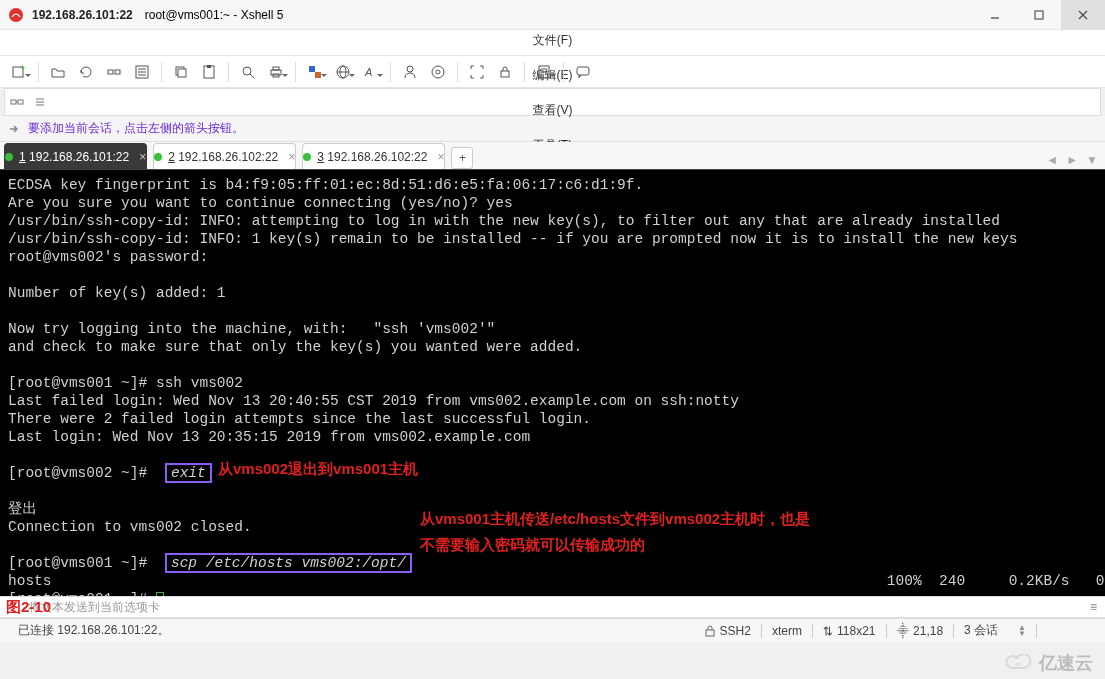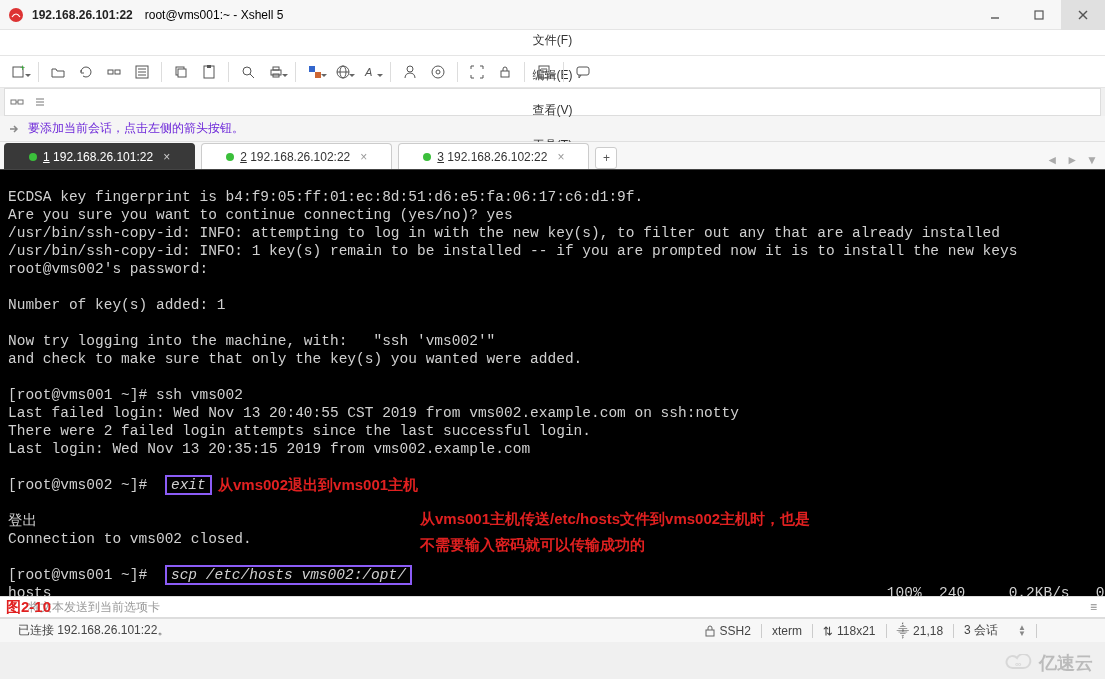--- a/index.html
+++ b/index.html
@@ -39,37 +39,37 @@
   .addr-menu { width:22px; display:flex; align-items:center; justify-content:center; color:#777;}
 
   
   .hintbar { height:26px; display:flex; align-items:center; padding:0 6px;
              background:#f5f5f5; border-bottom:1px solid #e0e0e0; color:#6d28d9; gap:6px;}
   .hint-icon { width:16px; height:16px; display:flex; align-items:center; justify-content:center;}
 
   
   .tabstrip { height:28px; display:flex; align-items:flex-end; background:#f7f7f7;
               padding:0 4px; border-bottom:1px solid #444; position:relative; }
-  .tab { height:26px; display:flex; align-items:center; padding:0 24px; gap:6px;
+  .tab { height:26px; display:flex; align-items:center; padding:0 0; gap:6px;
          background:#fff; border:1px solid #ccc; border-bottom:none; margin-right:6px;
          border-radius:4px 4px 0 0; color:#333; }
   .tab.active { background:#393939; color:#fff; border-color:#393939; }
   .tab .dot { width:8px; height:8px; border-radius:50%; background:#3bbf3b; }
   .tab .label { font-size:12px; }
   .tab .label u { text-decoration:underline; }
   .tab .x { color:#999; font-size:12px; margin-left:4px;}
   .tab.active .x { color:#ccc; }
   .addtab { width:22px; height:22px; border:1px solid #ccc; display:flex; align-items:center;
             justify-content:center; border-radius:3px; background:#fff; color:#555;}
   .tab-nav { margin-left:auto; display:flex; gap:2px; color:#aaa; }
   .tab-nav span{ padding:2px 3px; }
 
   
   .terminal { background:#000; color:#d0d0d0; font-family:"Consolas","Courier New",monospace;
-              font-size:14.5px; line-height:18px; padding:18px 8px; height:426px;
+              font-size:14.5px; line-height:18px; padding:6px 8px; height:426px;
               white-space:pre; overflow:hidden; position:relative; }
   .terminal .boxed { border:2px solid #8b5cf6; padding:0 4px; display:inline-block;
                      margin:-2px 9px; line-height:16px;font-style:italic; }
   .annot { color:#e02020; position:absolute; font-family:"Microsoft YaHei",sans-serif;
            font-size:15px; font-weight:bold; white-space:normal; }
   .cursor { display:inline-block; width:8px; height:15px; border:1px solid #4caf50;
             vertical-align:middle; }
 
   
   .sendbar { height:22px; display:flex; align-items:center; background:#fff;
@@ -319,21 +319,21 @@
 Last login: Wed Nov 13 20:35:15 2019 from vms002.example.com
 </span>
 <span>[root@vms002 ~]# </span><span class="boxed">exit</span>
 <span id="t-mid">
 登出
 Connection to vms002 closed.
 </span>
 <span>[root@vms001 ~]# </span><span class="boxed">scp /etc/hosts vms002:/opt/</span>
 <span>hosts                                                                                                100%  240     0.2KB/s   00:00</span>
 <span>[root@vms001 ~]# </span><span class="cursor"></span>
-<div class="annot" style="top:306px; left:218px;text-align:center;">从vms002退出到vms001主机</div>
+<div class="annot" style="top:290px; left:218px;text-align:center;">从vms002退出到vms001主机</div>
 <div class="annot" style="top:340px; left:420px;">从vms001主机传送/etc/hosts文件到vms002主机时，也是</div>
 <div class="annot" style="top:366px; left:420px;">不需要输入密码就可以传输成功的</div>
 </div>
 
 <div class="sendbar">
   <span class="figlabel">图2-10</span>
   <span style="margin-left:20px;">将文本发送到当前选项卡</span>
   <span style="margin-left:auto;color:#888">≡</span>
 </div>
 

